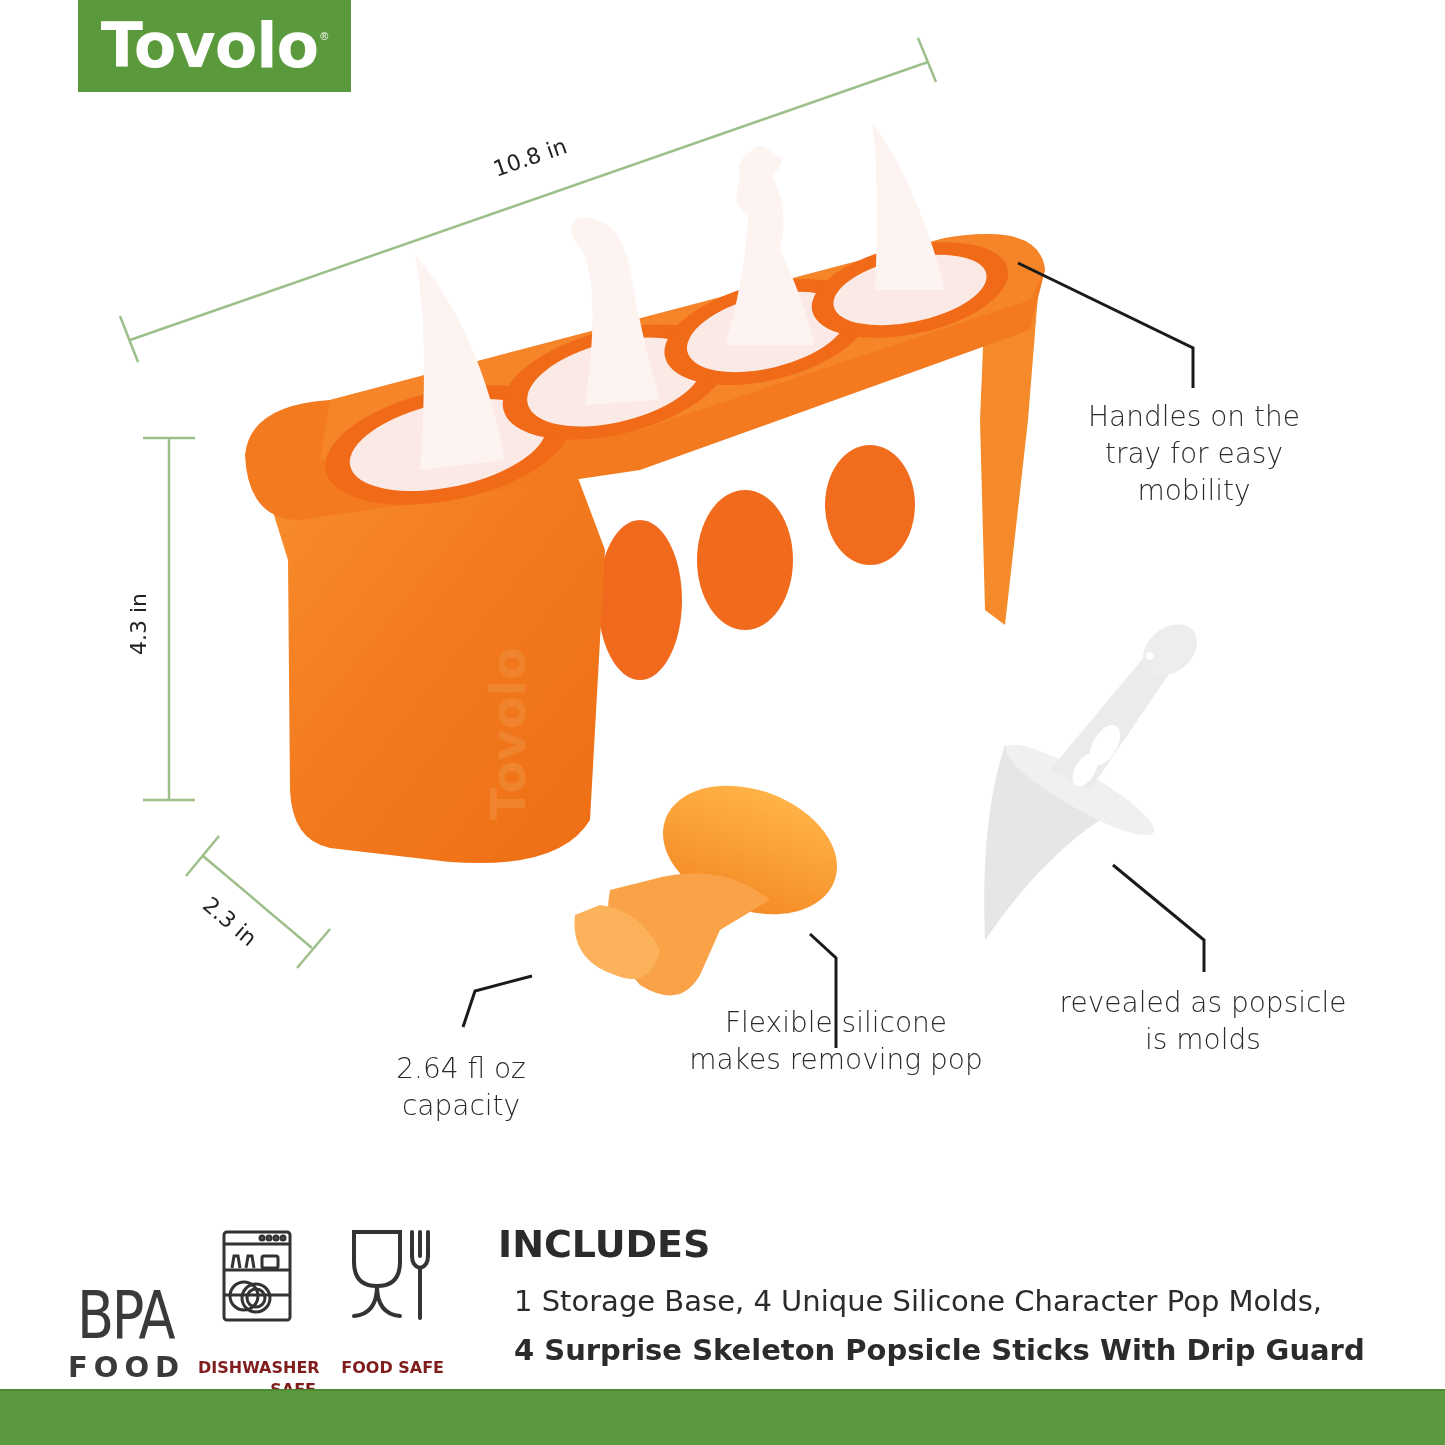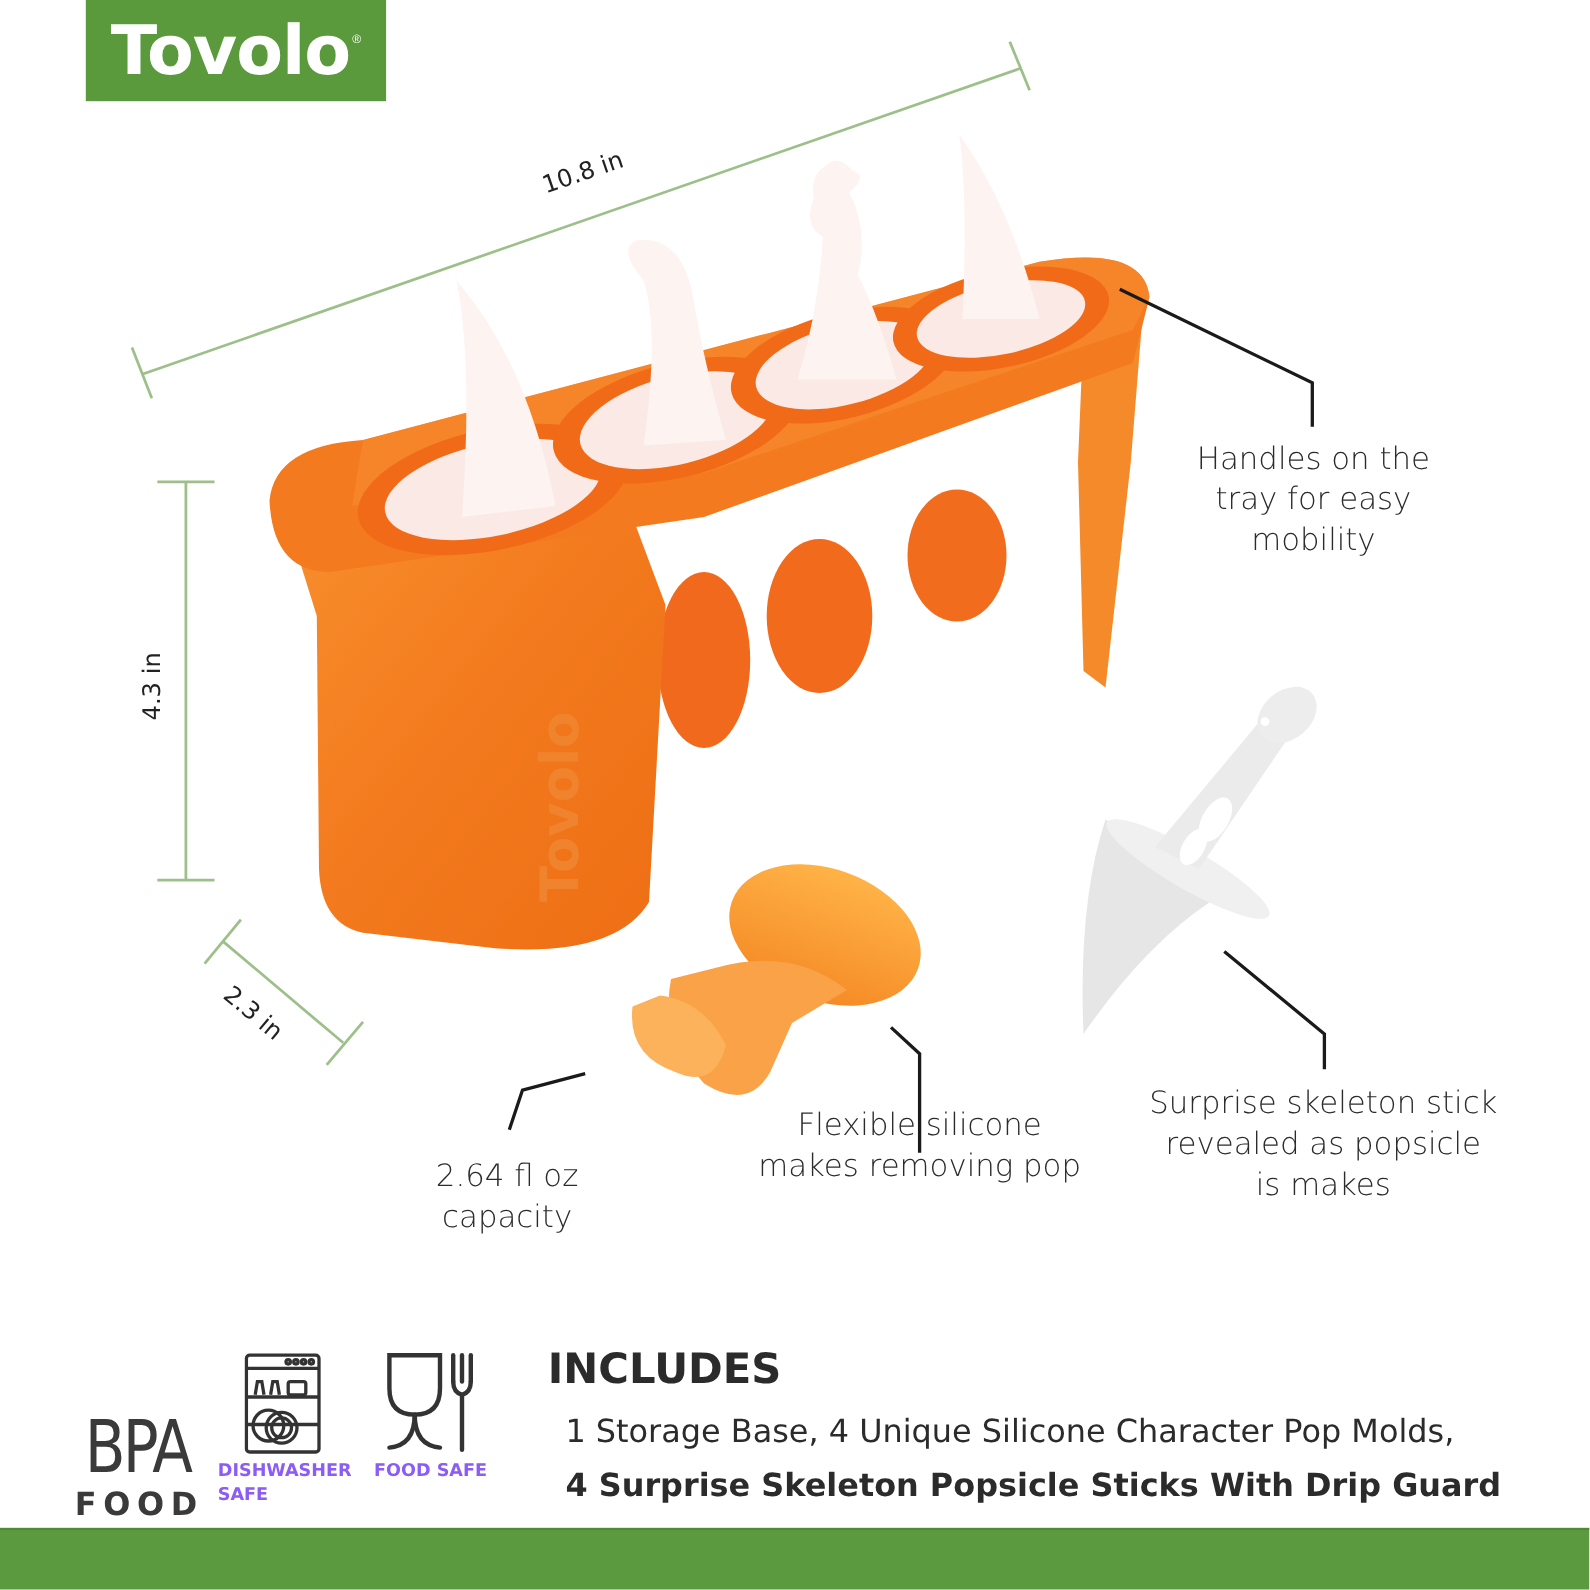--- a/index.html
+++ b/index.html
@@ -11,22 +11,22 @@
   #logo span { color:#fff; font-family:"DejaVu Sans", sans-serif; font-weight:bold;
                font-size:62px; letter-spacing:-1px; line-height:1; }
   #logo sup { font-size:11px; color:#fff; margin-left:2px; align-self:flex-start; margin-top:30px; }
   svg.scene { position:absolute; left:0; top:0; }
   .callout { position:absolute; text-align:center; font-size:28px; line-height:37px;
              color:#2b2b2b; font-family:"DejaVu Sans", sans-serif; font-weight:300; }
   .dim-label { position:absolute; font-size:22px; color:#222; font-family:"DejaVu Sans", sans-serif; white-space:nowrap; }
   #bpa { left:68px; top:1284px; width:100px; text-align:center; }
   #bpa .big { font-family:"DejaVu Sans", sans-serif; font-size:66px; line-height:64px; color:#3a3a3a; letter-spacing:-3px; transform:scaleX(0.82); display:block; }
   #bpa .small { font-family:"DejaVu Sans", sans-serif; font-size:29px; letter-spacing:6px; color:#3a3a3a; font-weight:bold; display:block; margin-top:2px; }
-  .icon-caption { position:absolute; text-align:left; font-size:16px; font-weight:bold; color:#8b5cf6;
-                  line-height:22px; font-family:"DejaVu Sans", sans-serif; }
+  .icon-caption { position:absolute; text-align:right; font-size:16px; font-weight:bold; color:#7f1d1d;
+                  line-height:22px; font-family:"DejaVu Sans", sans-serif;margin-top:31px; }
   #includes-title { left:498px; top:1222px; font-size:38px; font-weight:bold; color:#2b2b2b; font-family:"DejaVu Sans", sans-serif; }
   .includes-line { position:absolute; left:514px; font-size:29px; color:#2b2b2b; font-family:"DejaVu Sans", sans-serif; white-space:nowrap; }
   #footer-bar { left:0; top:1389px; width:1445px; height:56px; background:#5b9a3e; border-top:2px solid #4e8a34; }
 </style>
 </head>
 <body>
 
 <div id="logo" class="abs">
   <span>Tovolo</span>
   <sup>®</sup>
@@ -131,23 +131,22 @@
 </div>
 <div class="callout" style="left:381px; top:1050px; width:160px;">
   <div>2.64 fl oz</div>
   <div>capacity</div>
 </div>
 <div class="callout" style="left:676px; top:1004px; width:320px;">
   <div>Flexible silicone</div>
   <div>makes removing pop</div>
 </div>
 <div class="callout" style="left:1040px; top:984px; width:326px;">
-  <div>Surprise skeleton stick</div>
   <div>revealed as popsicle</div>
-  <div>is makes</div>
+  <div>is molds</div>
 </div>
 
 <div id="bpa" class="abs">
   <span class="big">BPA</span>
   <span class="small">FOOD</span>
 </div>
 
 <svg class="abs" style="left:222px; top:1230px;" width="70" height="92" viewBox="0 0 70 92">
   <g fill="none" stroke="#333" stroke-width="3">
     <rect x="2" y="2" width="66" height="88" rx="3"></rect>

